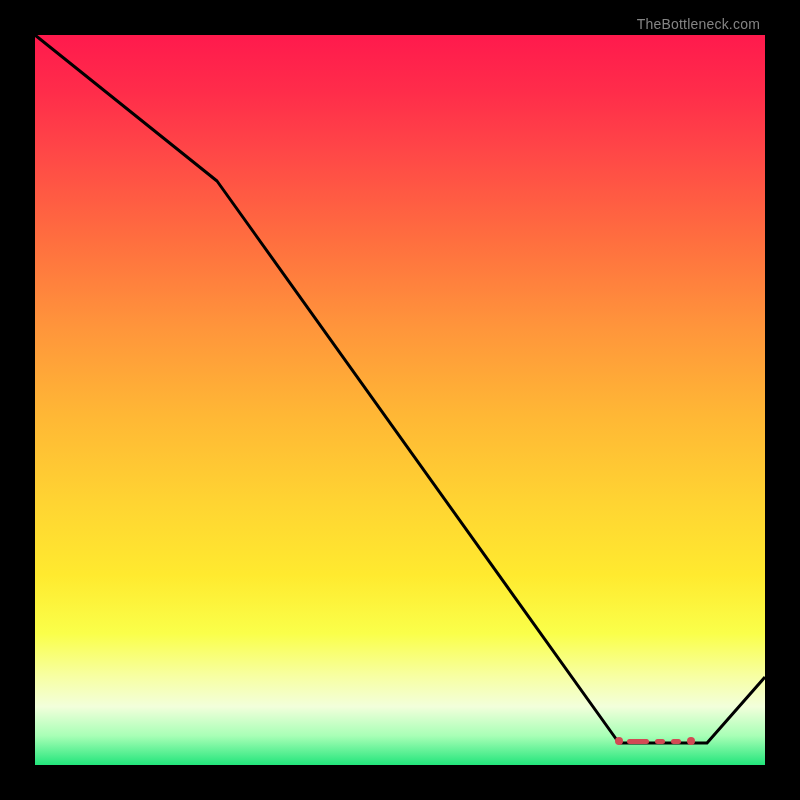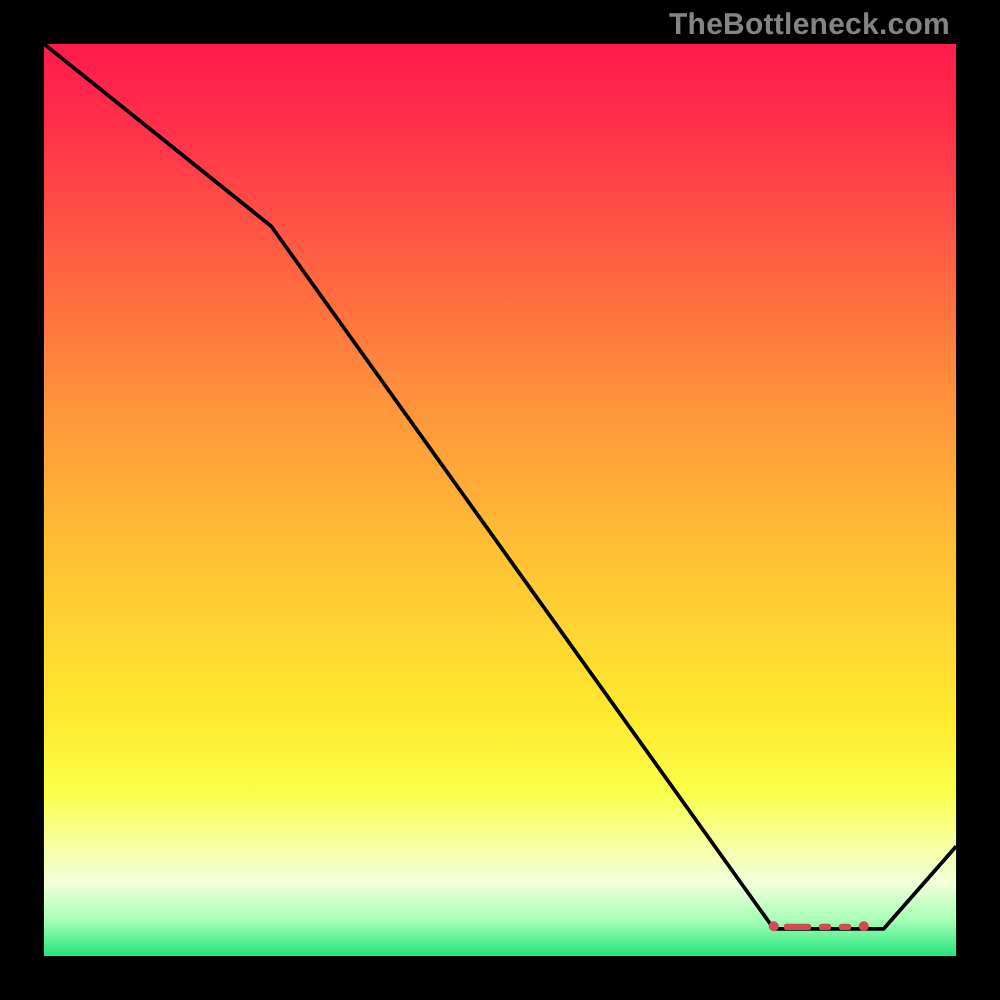--- a/index.html
+++ b/index.html
@@ -39,24 +39,24 @@
       #ffea2f 74%,
       #faff4a 82%,
       #f7ffa5 88%,
       #f2ffdb 92%,
       #a8ffb6 96%,
       #22e57b 100%
     );
   }
   .watermark {
     position: absolute;
-    top: 6px;
+    top: 16px;
     right: 40px;
-    font-size: 24px;
-    font-weight: 700;
+    font-size: 14px;
+    font-weight: 400;
     color: #848484;
     letter-spacing: 0.2px;
   }
   svg.line-layer {
     position: absolute;
     inset: 0;
     width: 100%;
     height: 100%;
   }
   .dash-row {

